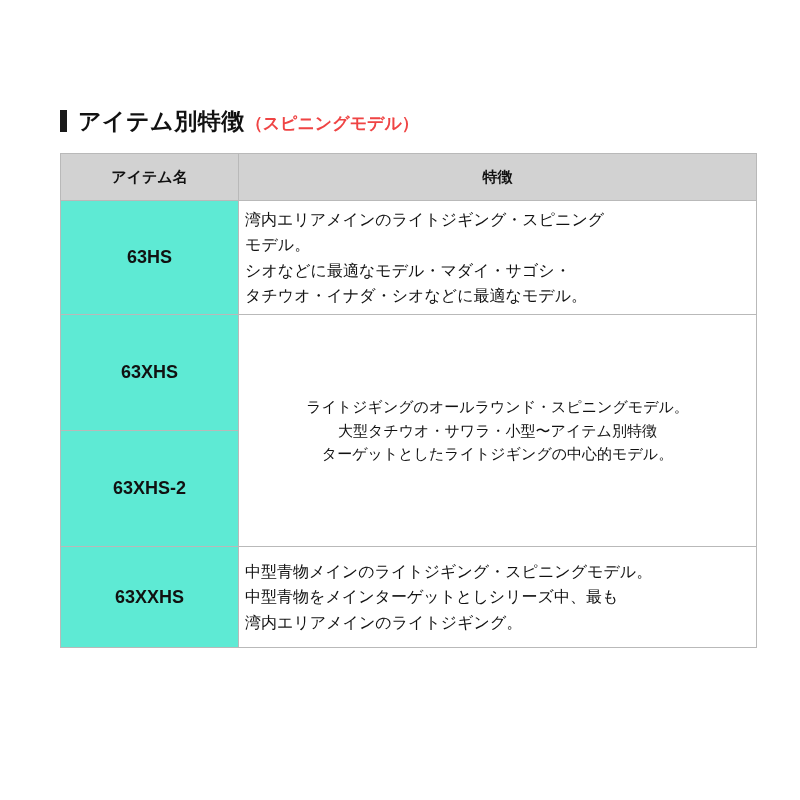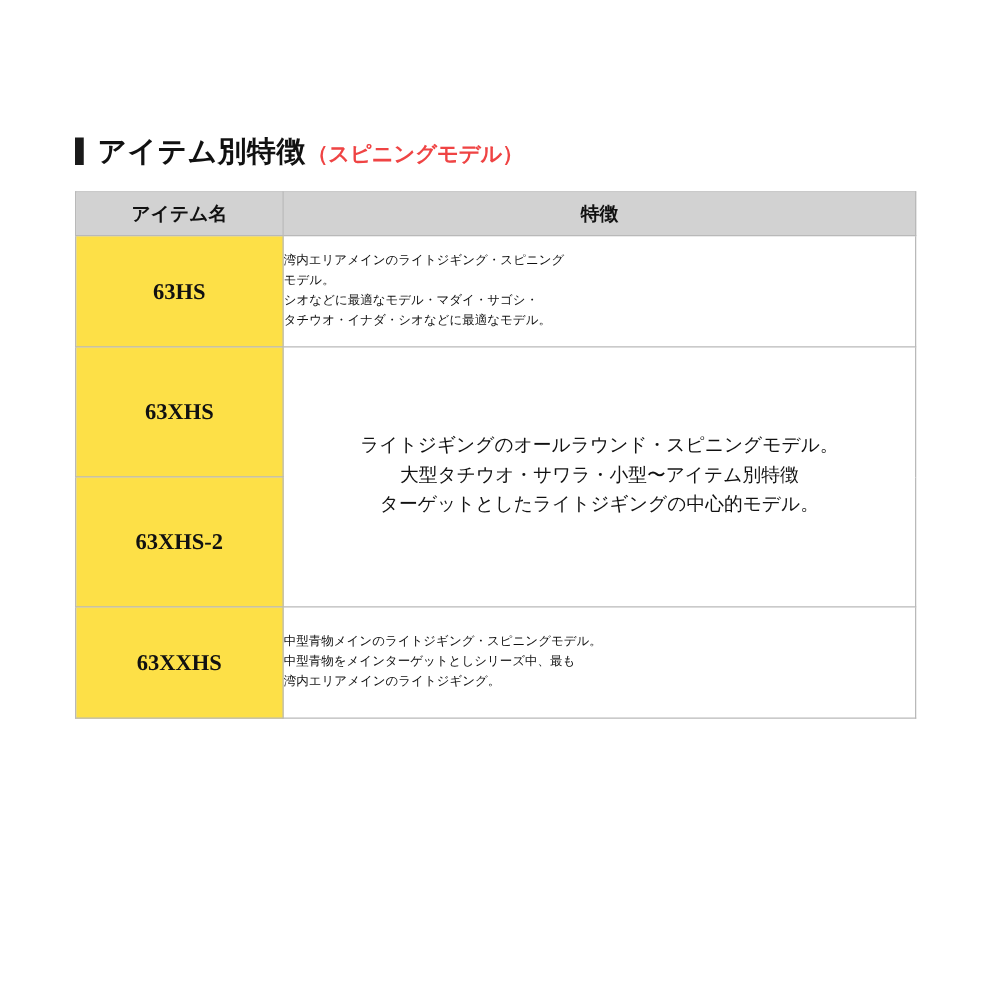--- a/index.html
+++ b/index.html
@@ -56,45 +56,44 @@
     margin-left: 1px;
   }
   table.spec {
     border-collapse: collapse;
     width: 670px;
     table-layout: fixed;
     border: 1px solid #b9b9b9;
   }
   table.spec th, table.spec td {
     border: 1px solid #b9b9b9;
-    padding: 0;
+    padding: 6px;
     vertical-align: middle;
-    font-family: Liberation Serif, serif;
   }
   thead th {
     background: #d2d2d2;
     font-size: 15px;
     font-weight: bold;
     text-align: center;
     height: 34px;
     color: #111111;
   }
   th.col-item { width: 165px; }
   th.col-feat { width: 505px; }
 
   td.item-cell {
-    background: #fde047;
+    background: #5eead4;
     text-align: center;
     font-size: 18px;
     font-weight: bold;
     color: #111111;
   }
   td.feat-cell {
     background: #ffffff;
-    font-size: 10px;
+    font-size: 16px;
     line-height: 1.58;
     color: #111111;
     padding: 11px 8px 11px 14px;
     text-align: left;
   }
   .row1 .item-cell, .row1 .feat-cell { height: 88px; }
   .row2 .item-cell { height: 103px; margin-left: 43px; }
   .row3 .item-cell { height: 103px; }
   .row4 .item-cell, .row4 .feat-cell { height: 88px; margin-top: 44px; }
   td.feat-merged {

